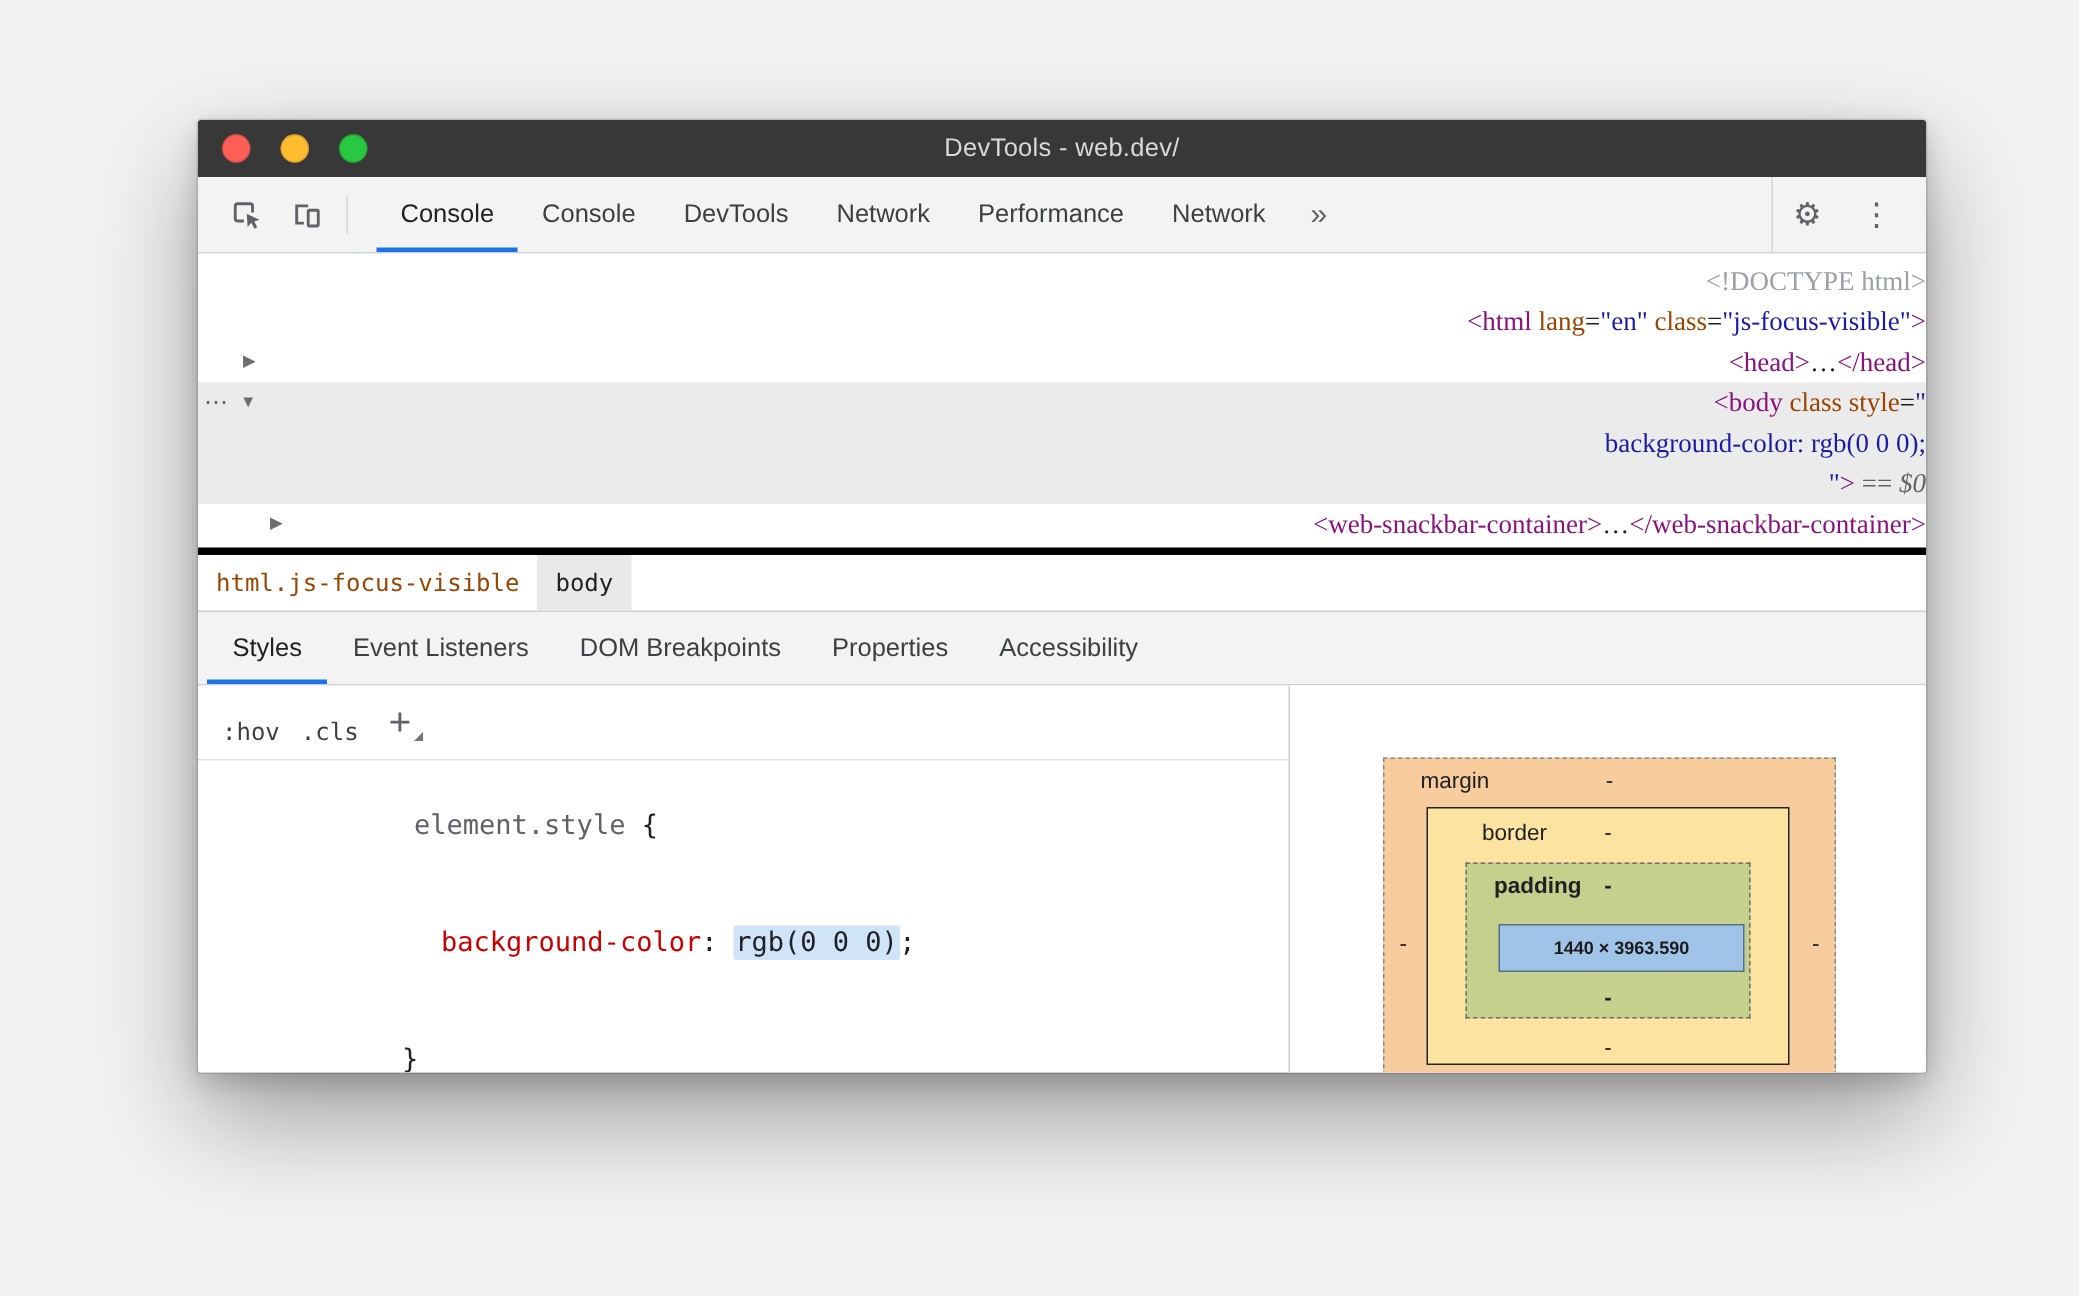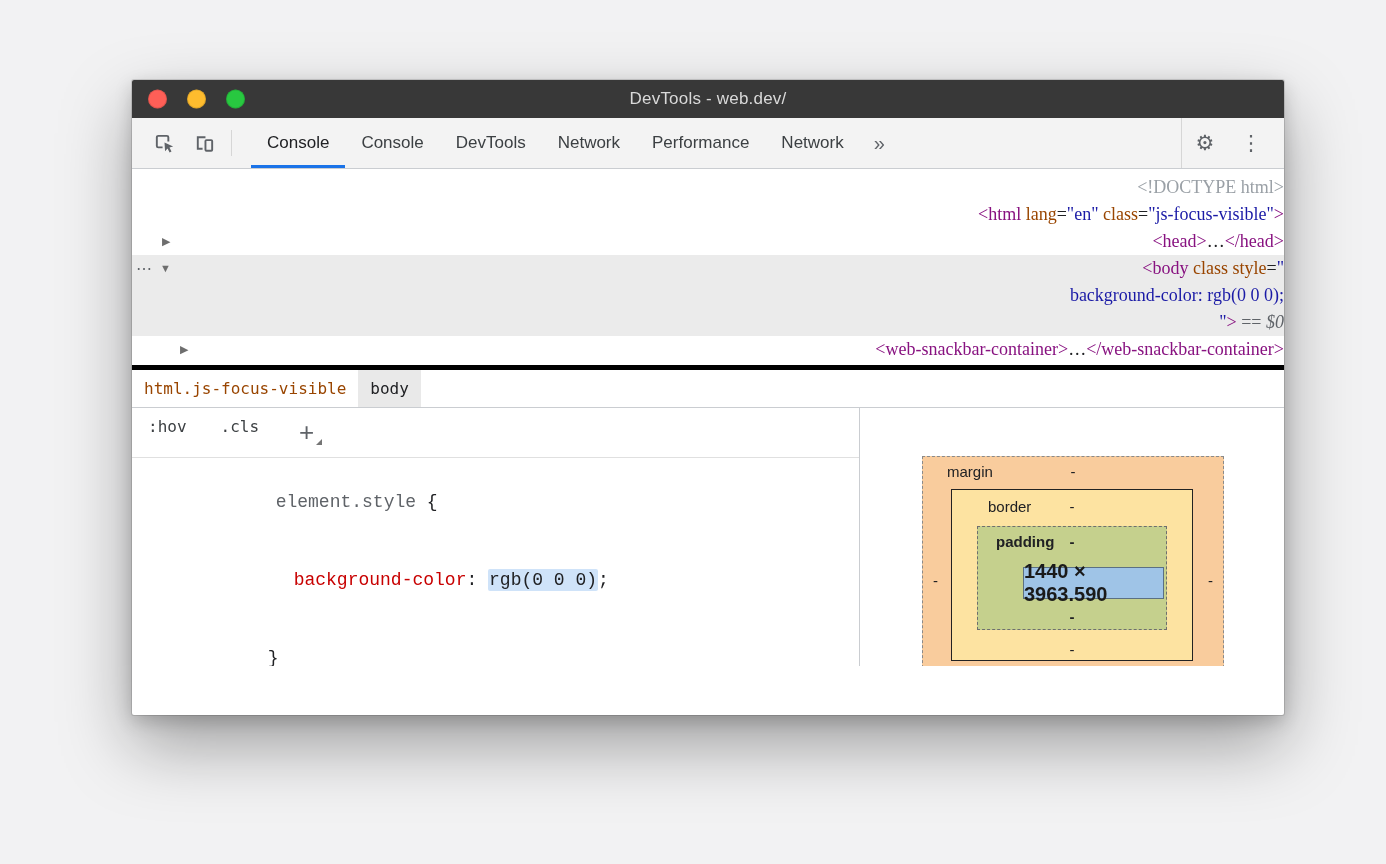--- a/index.html
+++ b/index.html
@@ -86,32 +86,32 @@
   .main { display:flex; height:258px; background:#fff; }
   .left-pane { width:728px; border-right:1px solid #cacdd1; overflow:hidden; }
   .right-pane { flex:1; position:relative; overflow:hidden; background:#fff; }
 
   
   .filter-row { height:50px; border-bottom:1px solid #e0e0e0; display:flex;
     align-items:center; padding:0 12px 0 16px; }
   .filter-input { flex:1; border:none; outline:none; font-size:17px; color:#202124;
     font-family:"Liberation Sans",sans-serif; background:transparent; }
   .filter-input::placeholder { color:#80868b; }
-  .pseudo-btns { display:flex; align-items:flex-start; gap:34px;
+  .pseudo-btns { display:flex; align-items:flex-end; gap:14px;
     font-family:"DejaVu Sans Mono","Liberation Mono",monospace; font-size:16px; color:#3c4043; }
   .pseudo-btn { cursor:pointer; }
   .add-btn { font-size:26px; font-weight:300; color:#5f6368; position:relative;
     padding:0 8px 0 6px; cursor:pointer; font-family:"Liberation Sans",sans-serif; }
   .add-btn::after { content:""; position:absolute; right:0; bottom:3px; width:0; height:0;
     border-bottom:6px solid #757575; border-left:6px solid transparent; }
 
   
   .rule { border-bottom:1px solid #d8d8d8; padding:5px 0 7px;
     font-family:"DejaVu Sans Mono","Liberation Mono",monospace; font-size:18px; line-height:26px; }
-  .rule-line { padding-left:6px; white-space:pre;font-family:Liberation Mono, monospace; }
+  .rule-line { padding-left:6px; white-space:pre; }
   .rule-line.sel1 { padding-left:14px; }
   .rule-line.decl { padding-left:32px; cursor:text; }
 
   
   .bm-label { position:absolute; font-size:15px; color:#202124; }
   .bm-dash { position:absolute; font-size:15px; color:#202124; cursor:pointer; }
   .bm-top { left:50%; transform:translateX(-50%); }
   .bm-bot { left:50%; transform:translateX(-50%); }
 
   .bm-margin { position:absolute; left:62px; top:48px; width:302px; height:232px;
@@ -124,24 +124,24 @@
   .bm-border > .bm-label { left:20px; top:8px;margin-left:16px; }
   .bm-border > .bm-top { top:8px; }
   .bm-border > .bm-bot { bottom:2px; }
 
   .bm-padding { position:absolute; left:25px; top:36px; width:190px; height:104px;
     background:var(--box_padding,#c5d08d); border:1px dashed #6e6e6e;font-weight:bold; }
   .bm-padding > .bm-label { left:18px; top:6px; }
   .bm-padding > .bm-top { top:6px; }
   .bm-padding > .bm-bot { bottom:4px; }
 
-  .bm-content { position:absolute; left:21px; top:40px; width:141px; height:32px;
+  .bm-content { position:absolute; left:21px; top:40px; width:164px; height:32px;
     background:var(--box_content,#9fc4e7); border:1px solid #5b7083;
     display:flex; align-items:center; justify-content:center;
-    font-size:20px; color:#1a1a1a; cursor:pointer;margin-left:24px; }
+    font-size:12px; color:#1a1a1a; cursor:pointer; }
 
   .s-dash { position:absolute; top:112px; line-height:24px; font-size:15px; color:#202124; cursor:pointer; }
   .s-l1 { left:10px; } .s-l2 { left:38px; } .s-l3 { left:64px; }
   .s-r1 { right:10px; } .s-r2 { right:38px; } .s-r3 { right:64px; }
 </style>
 </head>
 <body>
 
 <div class="page">
   <div class="window">
@@ -217,20 +217,27 @@
         <span class="tw-arrow al48">▶</span>
         <span class="toks"><span class="tk-tag">&lt;web-snackbar-container&gt;</span><span class="tk-dark">…</span><span class="tk-tag">&lt;/web-snackbar-container&gt;</span></span>
       </div>
     </div>
 
     <div class="crumbs">
       <div class="crumb">html.js-focus-visible</div>
       <div class="crumb selected">body</div>
     </div>
 
+    <div class="side-tabs">
+      <div class="side-tab active">Styles</div>
+      <div class="side-tab">Event Listeners</div>
+      <div class="side-tab">DOM Breakpoints</div>
+      <div class="side-tab">Properties</div>
+      <div class="side-tab">Accessibility</div>
+    </div>
 
     <div class="main">
 
       <div class="left-pane">
         <div class="filter-row">
           <div class="pseudo-btns">
             <span class="pseudo-btn">:hov</span>
             <span class="pseudo-btn">.cls</span>
             <span class="add-btn">+</span>
           </div>

